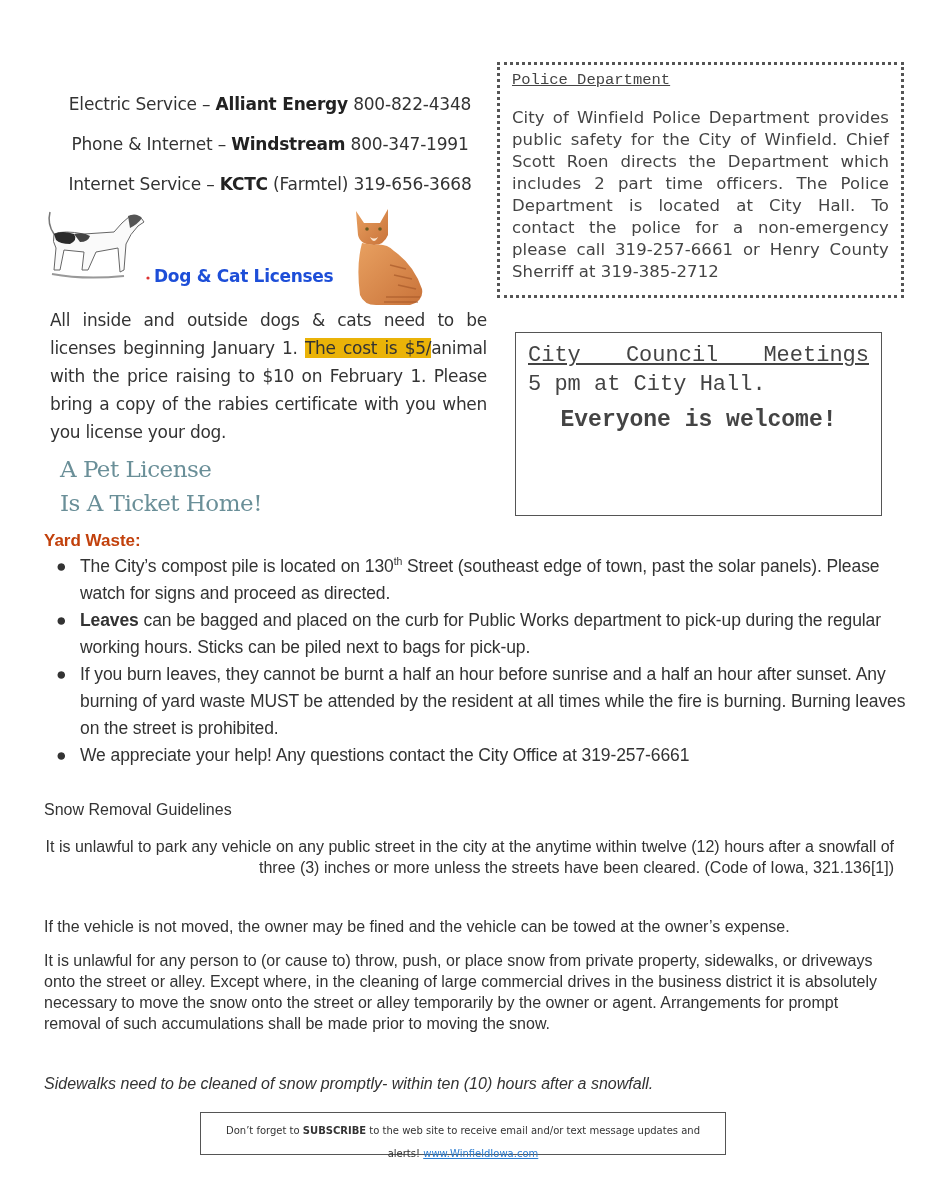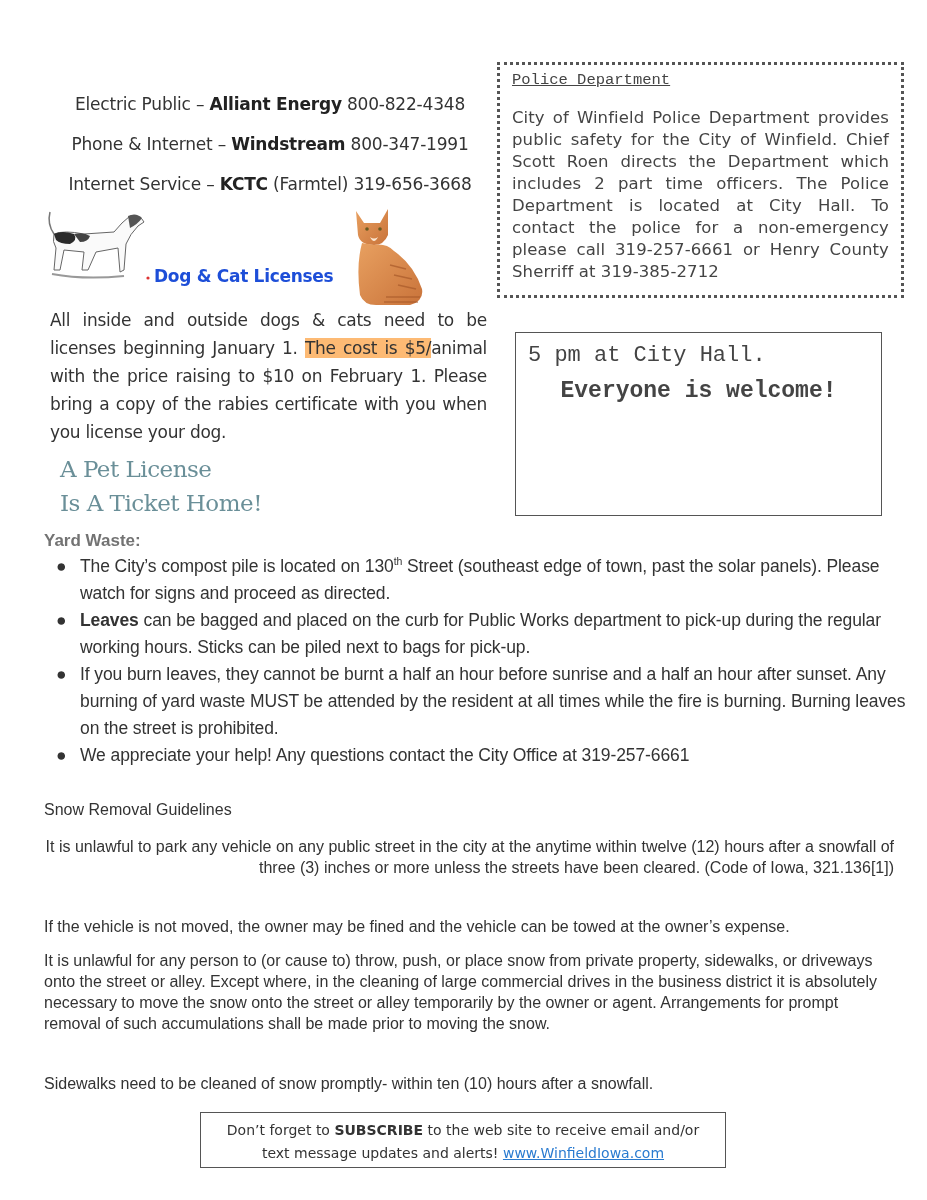--- a/index.html
+++ b/index.html
@@ -11,37 +11,37 @@
     .police-title { font-size:15.5px; text-decoration:underline; margin:0 0 18px 0;font-family:Liberation Mono, monospace; }
     .police-body { font-size:16.5px; line-height:22px; text-align:justify; letter-spacing:0.1px; }
     .council-box { left:515px; top:332px; width:367px; height:184px; border:1.5px solid #555; box-sizing:border-box; padding:8px 12px; font-family:"Liberation Mono", monospace; color:#444; }
     .council-line { font-size:22px; line-height:29px; text-align:justify; text-align-last:justify; white-space:nowrap; }
     .council-line.u { text-decoration:underline; }
     .council-line.left { text-align-last:left; }
     .council-welcome { font-size:23px; font-weight:bold; text-align:center; margin-top:8px; }
     sup { font-size:0.6em; vertical-align:super; line-height:0; }
     .lic-title { left:154px; top:266px; font-family:"DejaVu Sans", sans-serif; font-weight:bold; font-size:17px; color:#1d4ed8; letter-spacing:-0.3px; }
     .lic-body { left:50px; top:306px; width:437px; font-family:"DejaVu Sans", sans-serif; font-size:17px; line-height:28px; color:#333; text-align:justify; letter-spacing:-0.3px; }
-    .hl { background:#fdba74; }
+    .hl { background:#eab308; }
     .slogan { left:60px; width:380px; text-align:left; font-family:"DejaVu Serif", serif; color:#6a8f98; font-size:23px; letter-spacing:-0.5px; }
-    .yard-title { left:44px; top:531px; font-family:"Liberation Sans", sans-serif; font-weight:bold; font-size:17px; color:#737373; }
+    .yard-title { left:44px; top:531px; font-family:"Liberation Sans", sans-serif; font-weight:bold; font-size:17px; color:#c2410c; }
     .yard-list { left:50px; top:553px; width:870px; margin:0; padding:0; list-style:none; font-family:"Liberation Sans", sans-serif; font-size:17.5px; line-height:27px; color:#333; letter-spacing:-0.1px; }
     .yard-list li { position:relative; padding-left:30px; margin-bottom:0px; }
     .yard-list li .bullet { position:absolute; left:6px; top:0; }
     .snow-title { left:44px; top:801px; font-family:"Liberation Sans", sans-serif; font-weight:normal; font-size:16px; color:#333; }
     .snow-p { left:44px; width:850px; font-family:"Liberation Sans", sans-serif; font-size:16px; line-height:21px; color:#333; }
-    .sub-box { left:200px; top:1112px; width:526px; height:56px; border:1.5px solid #555; box-sizing:border-box; padding:6px 10px; text-align:center; font-family:"DejaVu Sans", sans-serif; font-size:14px; line-height:23px; color:#333; }
+    .sub-box { left:200px; top:1112px; width:526px; height:43px; border:1.5px solid #555; box-sizing:border-box; padding:6px 10px; text-align:center; font-family:"DejaVu Sans", sans-serif; font-size:10px; line-height:23px; color:#333; }
     .sub-box a { color:#2a7bd0; text-decoration:underline; }
     .pic { position:absolute; }
   </style>
 </head>
 <body>
 
 <div class="abs util" style="top:94px;">
-  <span>Electric Public – </span><b>Alliant Energy</b><span> 800-822-4348</span>
+  <span>Electric Service – </span><b>Alliant Energy</b><span> 800-822-4348</span>
 </div>
 <div class="abs util" style="top:134px;">
   <span>Phone &amp; Internet – </span><b>Windstream</b><span> 800-347-1991</span>
 </div>
 <div class="abs util" style="top:174px;">
   <span>Internet Service – </span><b>KCTC</b><span> (Farmtel)</span><span> 319-656-3668</span>
 </div>
 
 <div class="abs police-box">
   <div class="police-title">Police Department</div>
@@ -82,33 +82,34 @@
 <div class="abs lic-title">Dog &amp; Cat Licenses</div>
 
 <div class="abs lic-body">
   <span>All inside and outside dogs &amp; cats need to be licenses beginning January 1.  </span><span class="hl">The cost is $5/</span><span>animal with the price raising to $10 on February 1.  Please bring a copy of the rabies certificate with you when you license your dog.</span>
 </div>
 
 <div class="abs slogan" style="top:456px;">A Pet License</div>
 <div class="abs slogan" style="top:490px;">Is A Ticket Home!</div>
 
 <div class="abs council-box">
+  <div class="council-line u">City Council Meetings</div>
   <div class="council-line left">5 pm at City Hall.</div>
   <div class="council-welcome">Everyone is welcome!</div>
 </div>
 
 <div class="abs yard-title">Yard Waste:</div>
 <ul class="abs yard-list">
   <li><span class="bullet">●</span><b></b><span>The City’s compost pile is located on 130</span><sup>th</sup><span> Street (southeast edge of town, past the solar panels). Please watch for signs and proceed as directed.</span></li>
   <li><span class="bullet">●</span><b>Leaves</b><span> can be bagged and placed on the curb for Public Works department to pick-up during the regular working hours.  Sticks can be piled next to bags for pick-up.</span></li>
   <li><span class="bullet">●</span><span>If you burn leaves, they cannot be burnt a half an hour before sunrise and a half an hour after sunset. Any burning of yard waste MUST be attended by the resident at all times while the fire is burning.  Burning leaves on the street is prohibited.</span></li>
   <li><span class="bullet">●</span><span>We appreciate your help! Any questions contact the City Office at 319-257-6661</span></li>
 </ul>
 
 <div class="abs snow-title">Snow Removal Guidelines</div>
 <div class="abs snow-p" style="top:836px;text-align:right;">It is unlawful to park any vehicle on any public street in the city at the anytime within twelve (12) hours after a snowfall of three (3) inches or more unless the streets have been cleared. (Code of Iowa, 321.136[1])</div>
 <div class="abs snow-p" style="top:916px;">If the vehicle is not moved, the owner may be fined and the vehicle can be towed at the owner’s expense.</div>
 <div class="abs snow-p" style="top:950px;">It is unlawful for any person to (or cause to) throw, push, or place snow from private property, sidewalks, or driveways onto the street or alley.  Except where, in the cleaning of large commercial drives in the business district it is absolutely necessary to move the snow onto the street or alley temporarily by the owner or agent.  Arrangements for prompt removal of such accumulations shall be made prior to moving the snow.</div>
-<div class="abs snow-p" style="top:1073px;">Sidewalks need to be cleaned of snow promptly- within ten (10) hours after a snowfall.</div>
+<div class="abs snow-p" style="top:1073px;font-style:italic;">Sidewalks need to be cleaned of snow promptly- within ten (10) hours after a snowfall.</div>
 
 <div class="abs sub-box">
   <span>Don’t forget to </span><b>SUBSCRIBE</b><span> to the web site to receive email and/or text message updates and alerts!  </span><a href="#">www.WinfieldIowa.com</a>
 </div>
 
 </body></html>

